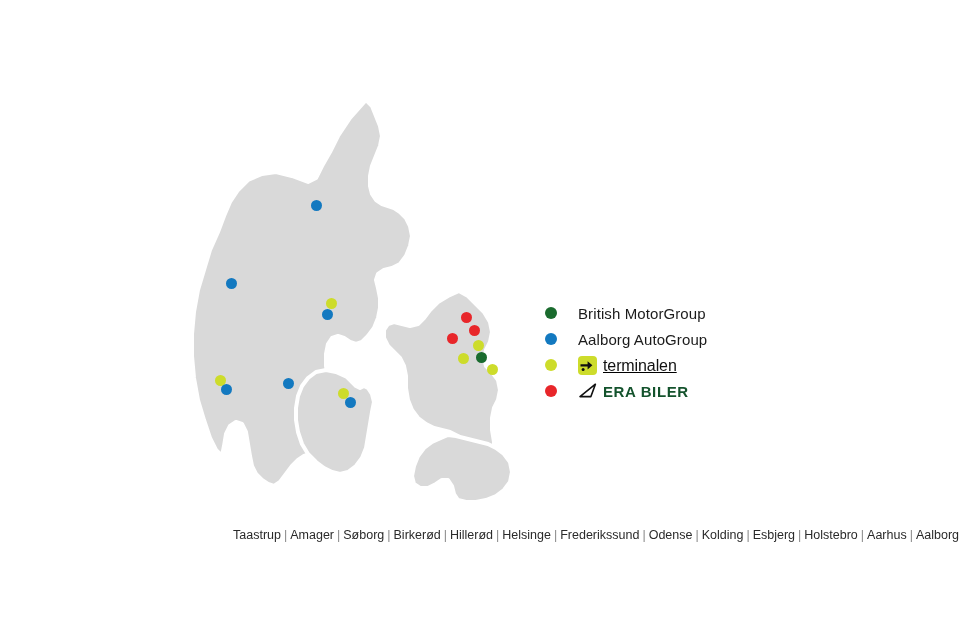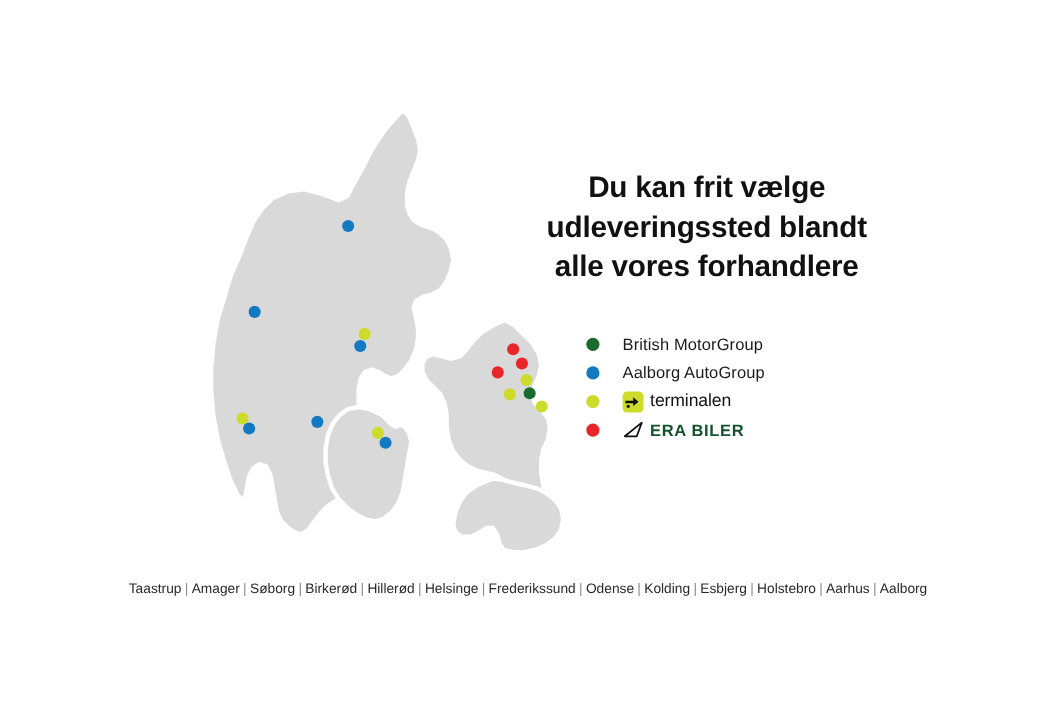--- a/index.html
+++ b/index.html
@@ -53,21 +53,21 @@
     line-height: 36px;
     font-weight: 700;
     color: #111111;
     letter-spacing: -0.2px;
   }
   #headline .hl-line { display: block; white-space: nowrap; }
 
   
   #legend {
     position: absolute;
-    left: 533px;
+    left: 545px;
     top: 300px;
     width: 260px;
   }
   .legend-row {
     display: flex;
     align-items: center;
     height: 26px;
   }
   .legend-swatch {
     width: 12px;
@@ -80,22 +80,23 @@
     font-size: 15px;
     color: #1b1b1b;
     white-space: nowrap;
     letter-spacing: 0.1px;
   }
 
   
   .brand-terminalen {
     margin-left: 21px;
     display: flex;
-    align-items: flex-start;
-    white-space: nowrap;
+    align-items: flex-end;
+    white-space: nowrap;
+    text-decoration: underline;
   }
   .term-mark {
     width: 19px;
     height: 19px;
     border-radius: 4px;
     position: relative;
     flex: 0 0 19px;
     overflow: hidden;
   }
   .term-mark .tm-arrow {
@@ -127,21 +128,21 @@
     color: #14532d;
     letter-spacing: 0.6px;
   }
 
   
   #city-strip {
     position: absolute;
     left: 0;
     top: 528px;
     width: 960px;
-    text-align: center;
+    text-align: right;
     font-size: 12.5px;
     color: #2a2a2a;
     white-space: nowrap;
   }
   #city-strip .city { padding: 0 1px; }
   #city-strip .sep { color: #8a8a8a; padding: 0 2px; }
 </style>
 </head>
 <body>
 
@@ -204,25 +205,20 @@
         <div class="dot" style="left: 286px; top: 227px; background: rgb(232, 38, 42);"></div>
         <div class="dot" style="left: 294px; top: 240px; background: rgb(232, 38, 42);"></div>
         <div class="dot" style="left: 272px; top: 248px; background: rgb(232, 38, 42);"></div>
         <div class="dot" style="left: 298px; top: 255px; background: rgb(205, 220, 43);"></div>
         <div class="dot" style="left: 283px; top: 268px; background: rgb(205, 220, 43);"></div>
         <div class="dot" style="left: 301px; top: 267px; background: rgb(26, 107, 46);"></div>
         <div class="dot" style="left: 312px; top: 279px; background: rgb(205, 220, 43);"></div>
       </div>
   </div>
 
-  <div id="headline">
-    <span class="hl-line">Du kan frit vælge</span>
-    <span class="hl-line">udleveringssted blandt</span>
-    <span class="hl-line">alle vores forhandlere</span>
-  </div>
 
   <div id="legend">
 
     <div class="legend-row">
       <span class="legend-swatch" style="background: rgb(26, 107, 46);"></span>
       <span class="legend-label">British MotorGroup</span>
     </div>
 
     <div class="legend-row">
       <span class="legend-swatch" style="background: rgb(19, 121, 192);"></span>

